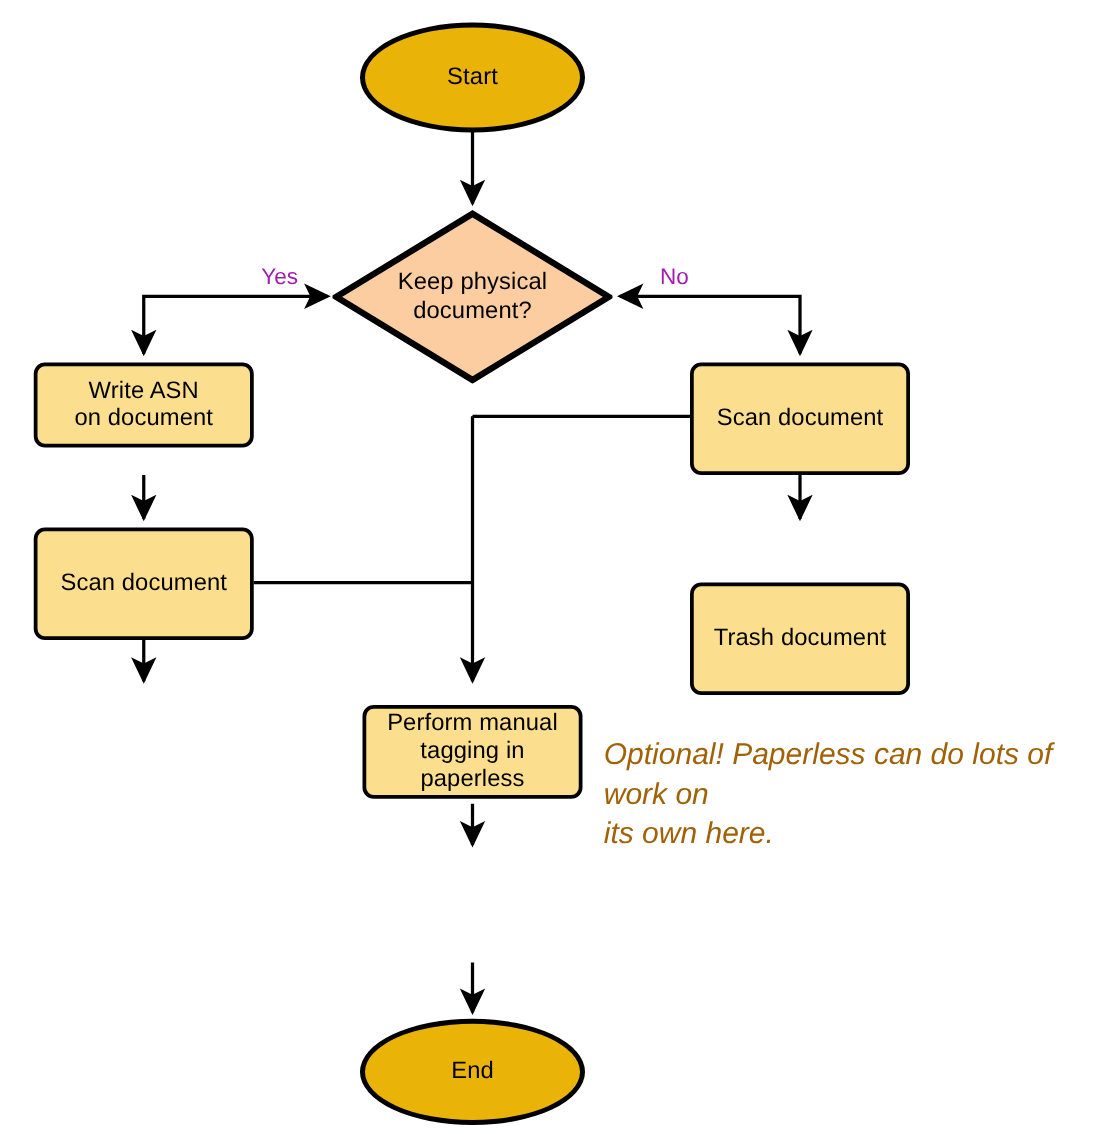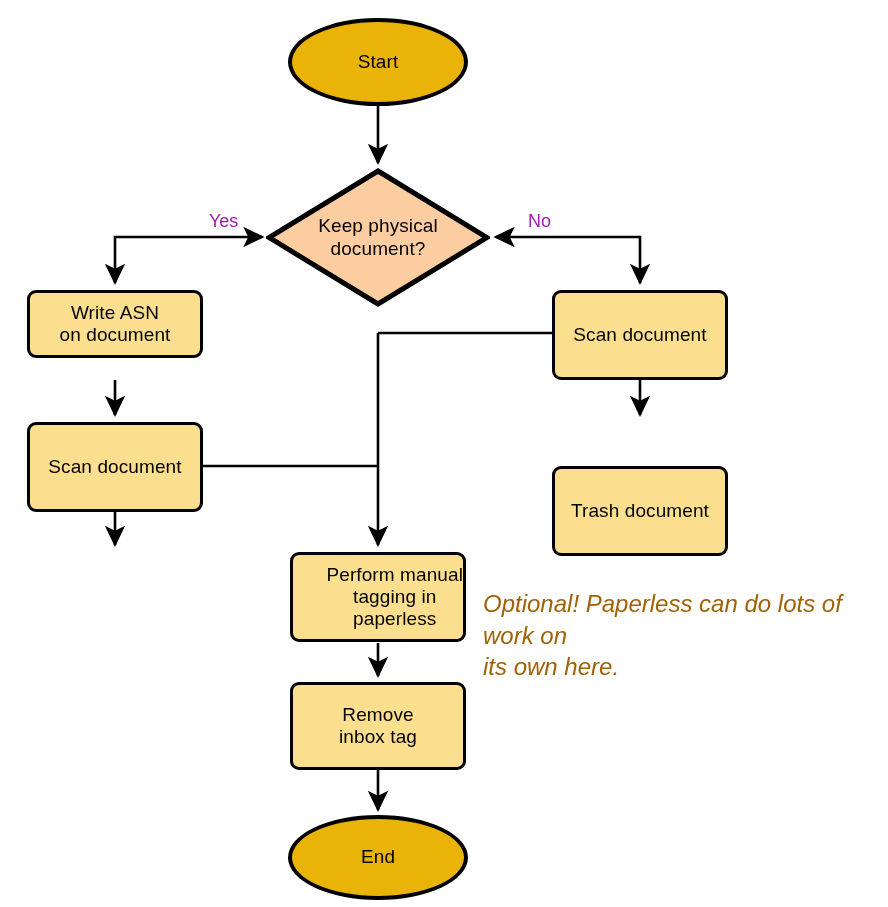--- a/index.html
+++ b/index.html
@@ -149,30 +149,26 @@
 
 
   <div class="node node-process" style="left:552px; top:290px; width:176px; height:90px;">
     <span class="node-text">Scan document</span>
   </div>
 
   <div class="node node-process" style="left:552px; top:422px; width:176px; height:90px;margin-top:44px;">
     <span class="node-text">Trash document</span>
   </div>
 
-  <div class="node node-process" style="left:290px; top:552px; width:176px; height:90px;justify-content:flex-end;">
+  <div class="node node-process" style="left:290px; top:564px; width:176px; height:75px;">
     <span class="node-text">Perform manual
 tagging in
 paperless</span>
   </div>
 
-  <div class="node node-process" style="left:290px; top:682px; width:176px; height:88px;">
-    <span class="node-text">Remove
-inbox tag</span>
-  </div>
 
   <div class="node node-terminator" style="left:288px; top:815px; width:180px; height:85px;">
     <span class="node-text">End</span>
   </div>
 
   <div class="annotation" style="left:483px; top:588px; width:400px;">Optional! Paperless can do lots of work on
 its own here.</div>
 
 </div>
 

